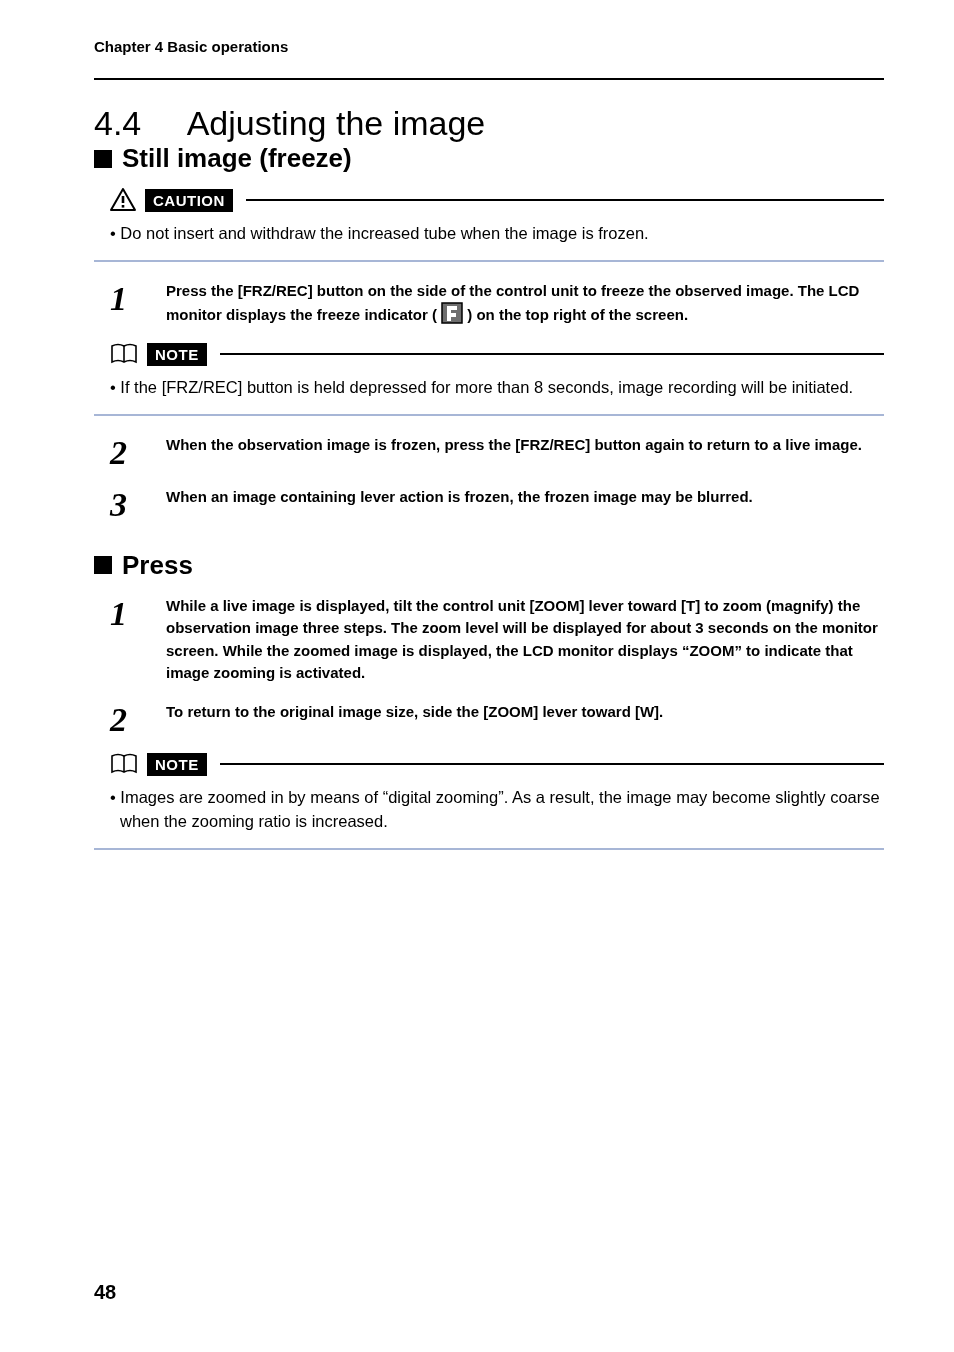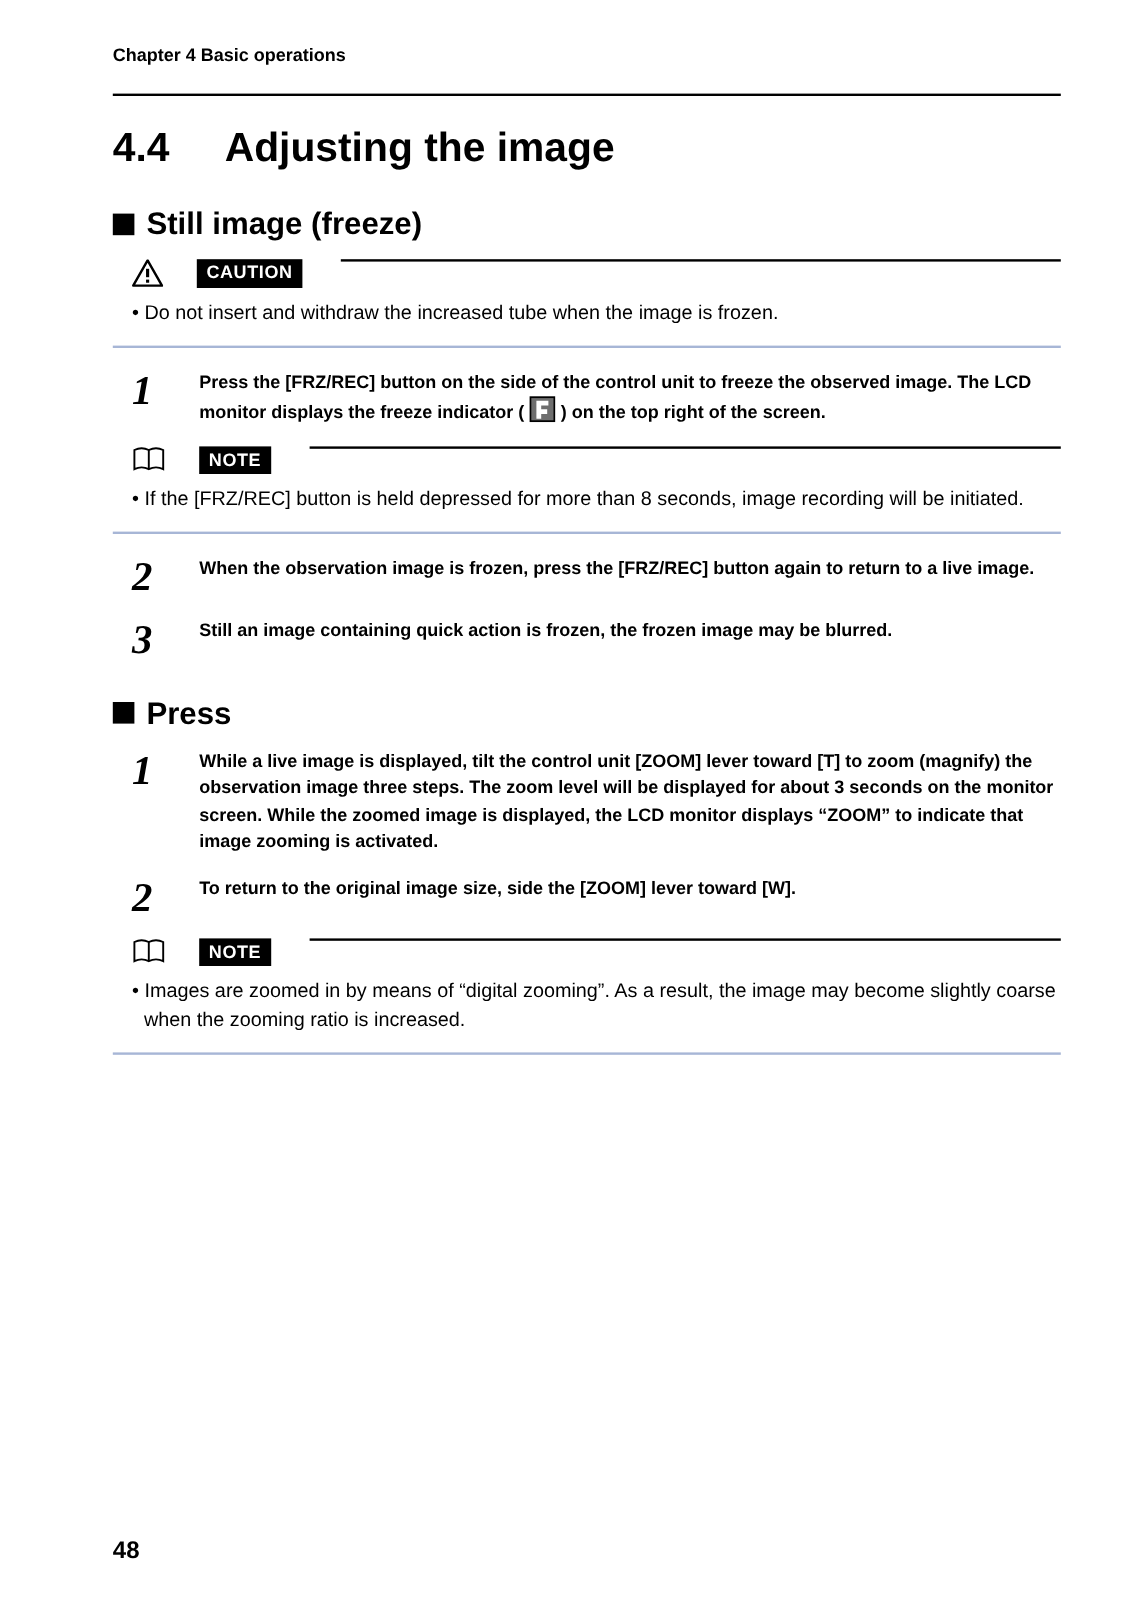--- a/index.html
+++ b/index.html
@@ -12,40 +12,40 @@
   }
   .chapter-header {
     font-size: 15px;
     font-weight: bold;
     padding-bottom: 23px;
     border-bottom: 2px solid #000;
     margin-bottom: 24px;
   }
   .section-title {
     font-size: 34px;
-    font-weight: bold;
-    margin-bottom: 28px;
+    font-weight: normal;
   }
   .subsection-title {
     font-size: 26px;
     font-weight: bold;
     margin-bottom: 14px;
     display: flex;
     align-items: center;
     gap: 10px;
   }
   .sq-bullet {
     display: inline-block;
     width: 18px;
     height: 18px;
     background: #000;
   }
   .badge-row {
     display: flex;
-    gap: 28px;
+    align-items: center;
+    gap: 9px;
     margin-left: 16px;
     margin-bottom: 10px;
   }
   .badge-row .rule {
     flex: 1;
     height: 2px;
     background: #000;
     margin-left: 4px;
   }
   .badge {
@@ -154,21 +154,21 @@
 <div class="bullet-text">• If the [FRZ/REC] button is held depressed for more than 8 seconds, image recording will be initiated.</div>
 <div class="thin-rule"></div>
 
 <div class="step">
   <div class="step-n">2</div>
   <div class="step-body">When the observation image is frozen, press the [FRZ/REC] button again to return to a live image.</div>
 </div>
 
 <div class="step" style="margin-bottom:28px;">
   <div class="step-n">3</div>
-  <div class="step-body">Still an image containing quick action is frozen, the frozen image may be blurred.</div>
+  <div class="step-body">When an image containing lever action is frozen, the frozen image may be blurred.</div>
 </div>
 
 <div class="subsection-title">
   <span class="sq-bullet"></span>
   <span>Press</span>
 </div>
 
 <div class="step">
   <div class="step-n">1</div>
   <div class="step-body">While a live image is displayed, tilt the control unit [ZOOM] lever toward [T] to zoom (magnify) the observation image three steps. The zoom level will be displayed for about 3 seconds on the monitor screen. While the zoomed image is displayed, the LCD monitor displays “ZOOM” to indicate that image zooming is activated.</div>

